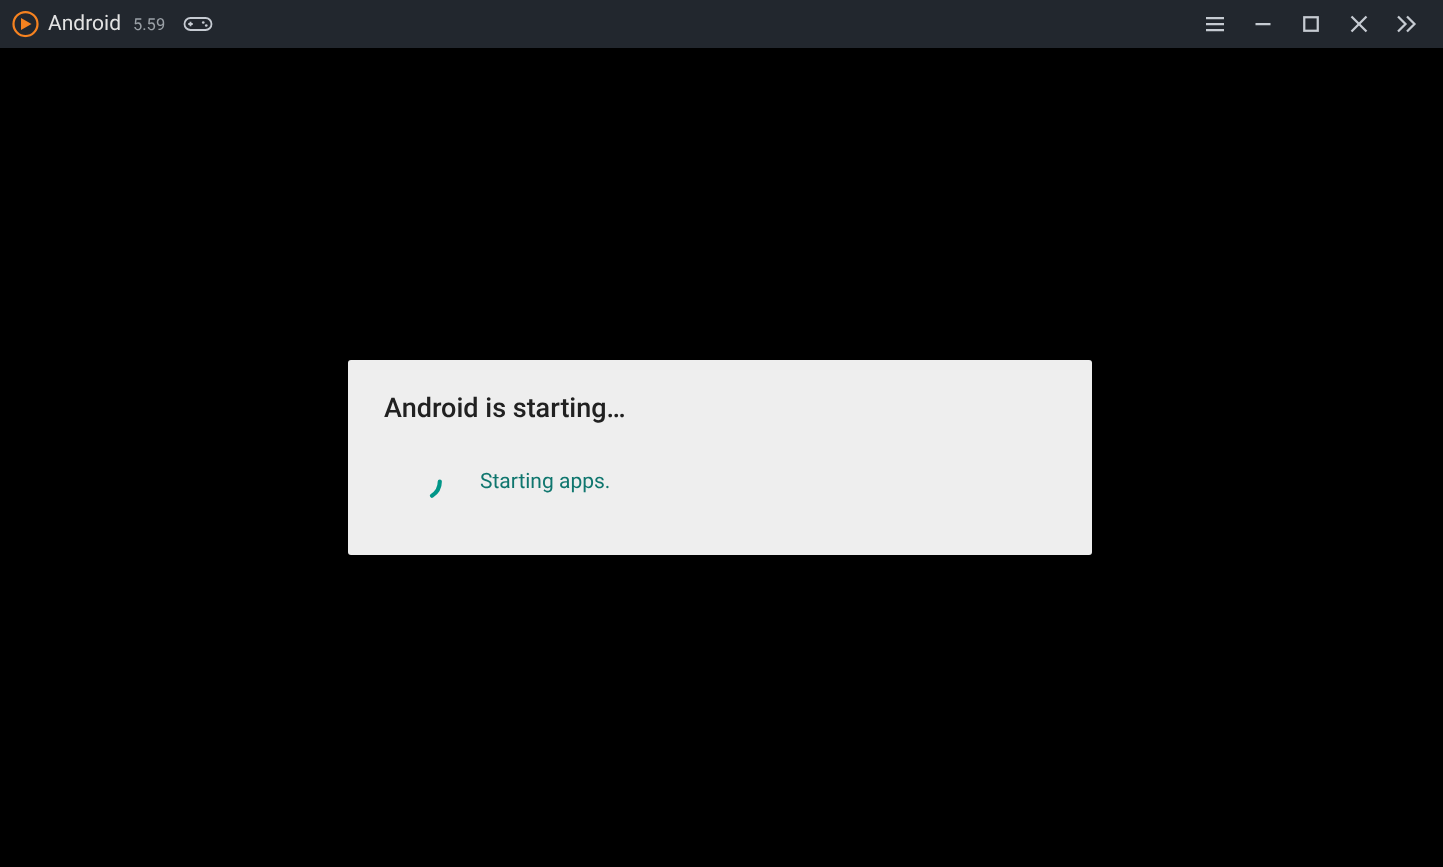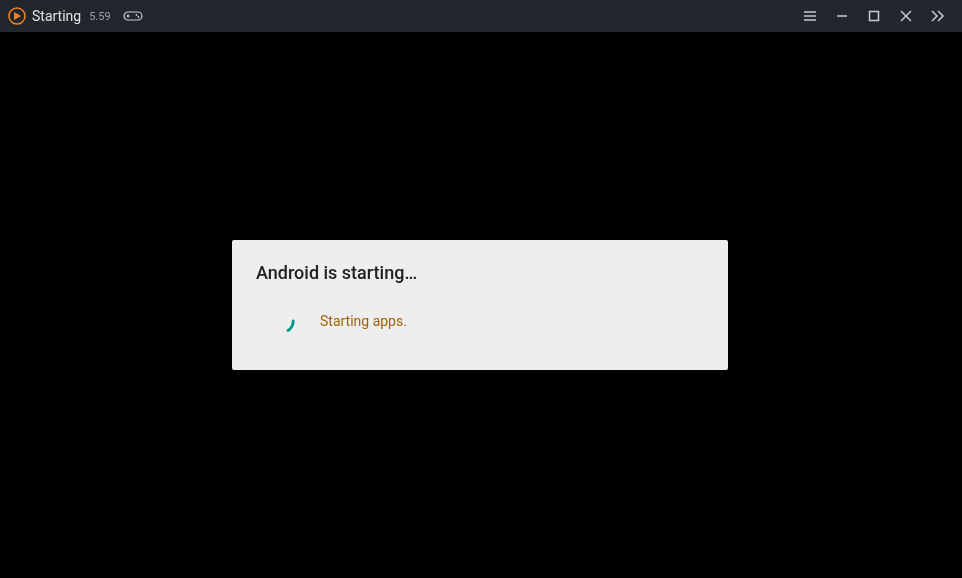--- a/index.html
+++ b/index.html
@@ -112,35 +112,35 @@
       stroke-dashoffset: 0;
       animation: dash 1.4s ease-in-out infinite;
     }
     @keyframes dash {
       0% { stroke-dasharray: 1, 200; stroke-dashoffset: 0; }
       50% { stroke-dasharray: 89, 200; stroke-dashoffset: -35; }
       100% { stroke-dasharray: 89, 200; stroke-dashoffset: -124; }
     }
     .dialog-message {
       font-size: 14px;
-      color: #a16207;
+      color: #0f766e;
     }
   </style>
 </head>
 <body>
 
 <div class="titlebar">
   <div class="titlebar-left">
     <span class="logo">
       <svg width="18" height="18" viewBox="0 0 18 18">
         <circle cx="9" cy="9" r="8" fill="none" stroke="#f58220" stroke-width="1.5"></circle>
         <path d="M 6 5 L 6 13 L 13 9 Z" fill="#f58220"></path>
       </svg>
     </span>
-    <span class="app-name">Starting</span>
+    <span class="app-name">Android</span>
     <span class="app-version">5.59</span>
     <span class="gamepad-icon">
       <svg width="20" height="14" viewBox="0 0 20 14">
         <rect x="1" y="3" width="18" height="8" rx="4" fill="none" stroke="#c6cbd2" stroke-width="1.2"></rect>
         <line x1="5" y1="5.5" x2="5" y2="8.5" stroke="#c6cbd2" stroke-width="1.2"></line>
         <line x1="3.5" y1="7" x2="6.5" y2="7" stroke="#c6cbd2" stroke-width="1.2"></line>
         <circle cx="13.5" cy="6" r="0.9" fill="#c6cbd2"></circle>
         <circle cx="15.5" cy="8" r="0.9" fill="#c6cbd2"></circle>
       </svg>
     </span>

